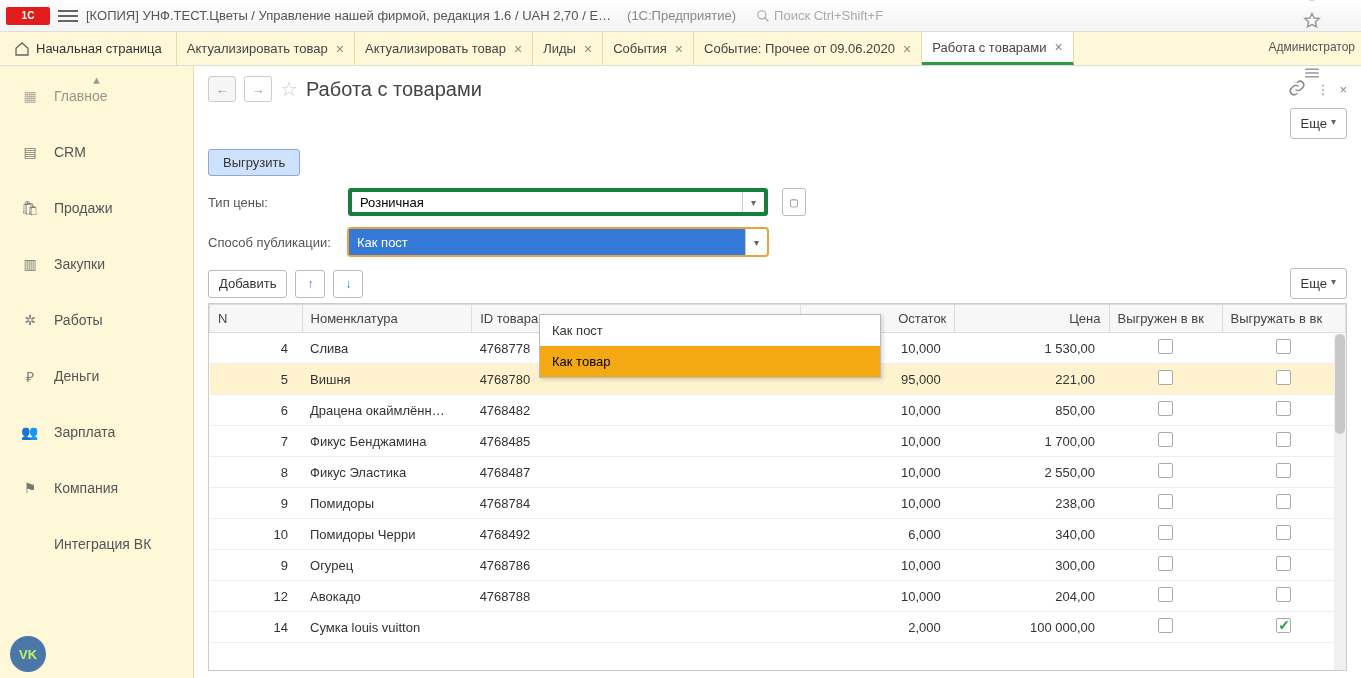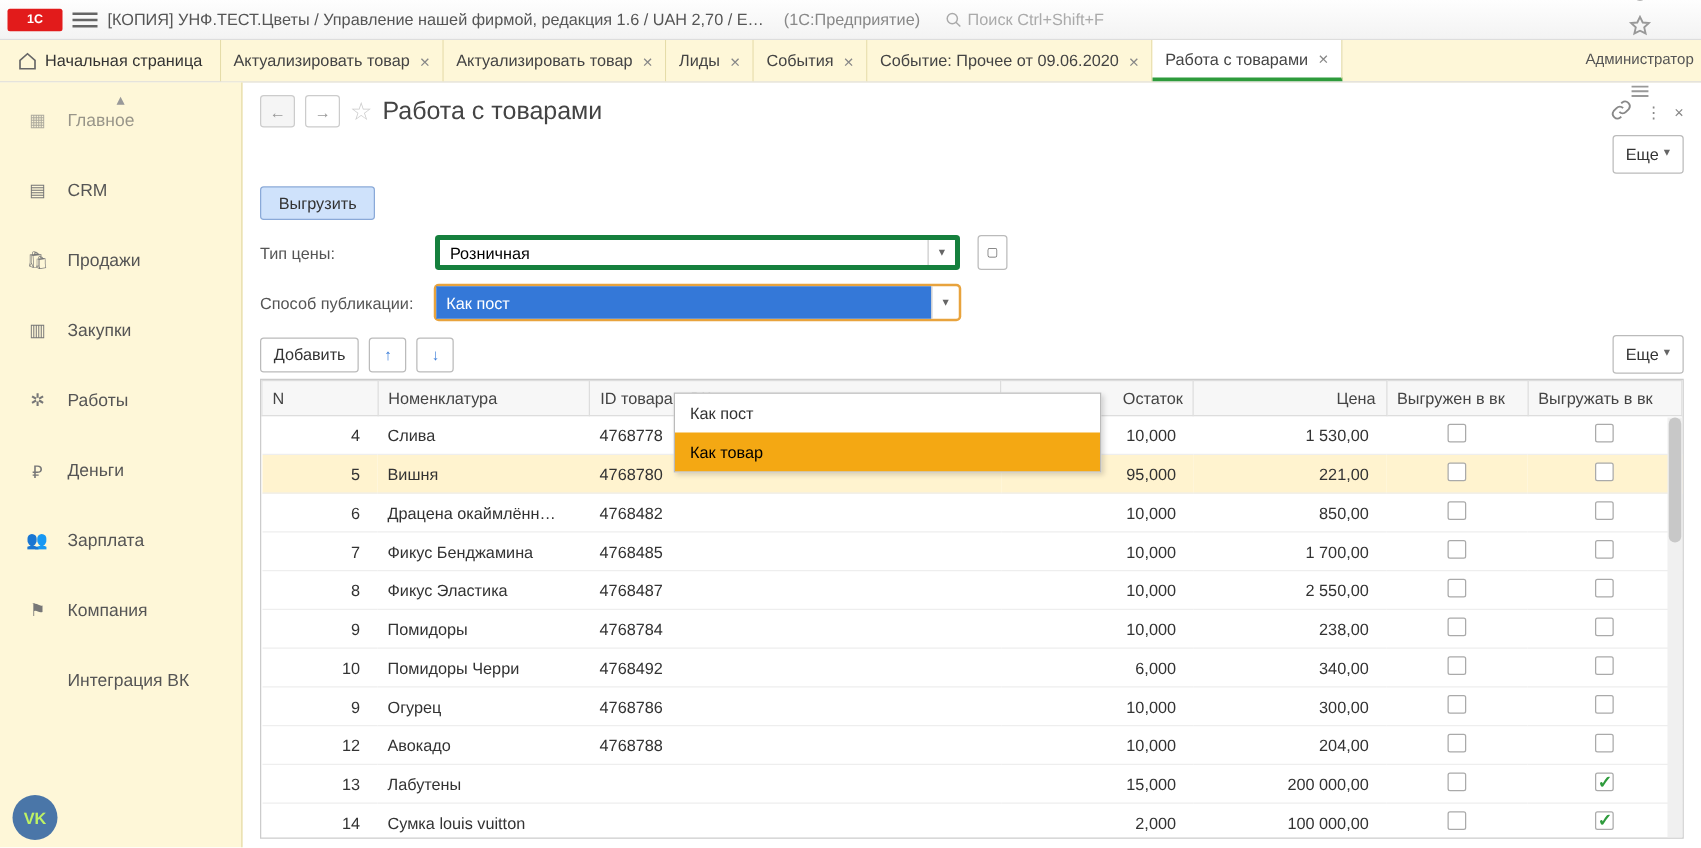--- a/index.html
+++ b/index.html
@@ -378,29 +378,20 @@
             <tr>
               <td class="num">12</td>
               <td>Авокадо</td>
               <td>4768788</td>
               <td class="num">10,000</td>
               <td class="num">204,00</td>
               <td class="center"><span class="chk"></span></td>
               <td class="center"><span class="chk"></span></td>
             </tr>
             <tr>
-              <td class="num">13</td>
-              <td>Лабутены</td>
-              <td></td>
-              <td class="num">15,000</td>
-              <td class="num">200 000,00</td>
-              <td class="center"><span class="chk"></span></td>
-              <td class="center"><span class="chk checked"></span></td>
-            </tr>
-            <tr>
               <td class="num">14</td>
               <td>Сумка louis vuitton</td>
               <td></td>
               <td class="num">2,000</td>
               <td class="num">100 000,00</td>
               <td class="center"><span class="chk"></span></td>
               <td class="center"><span class="chk checked"></span></td>
             </tr>
           </tbody>
       </table>

